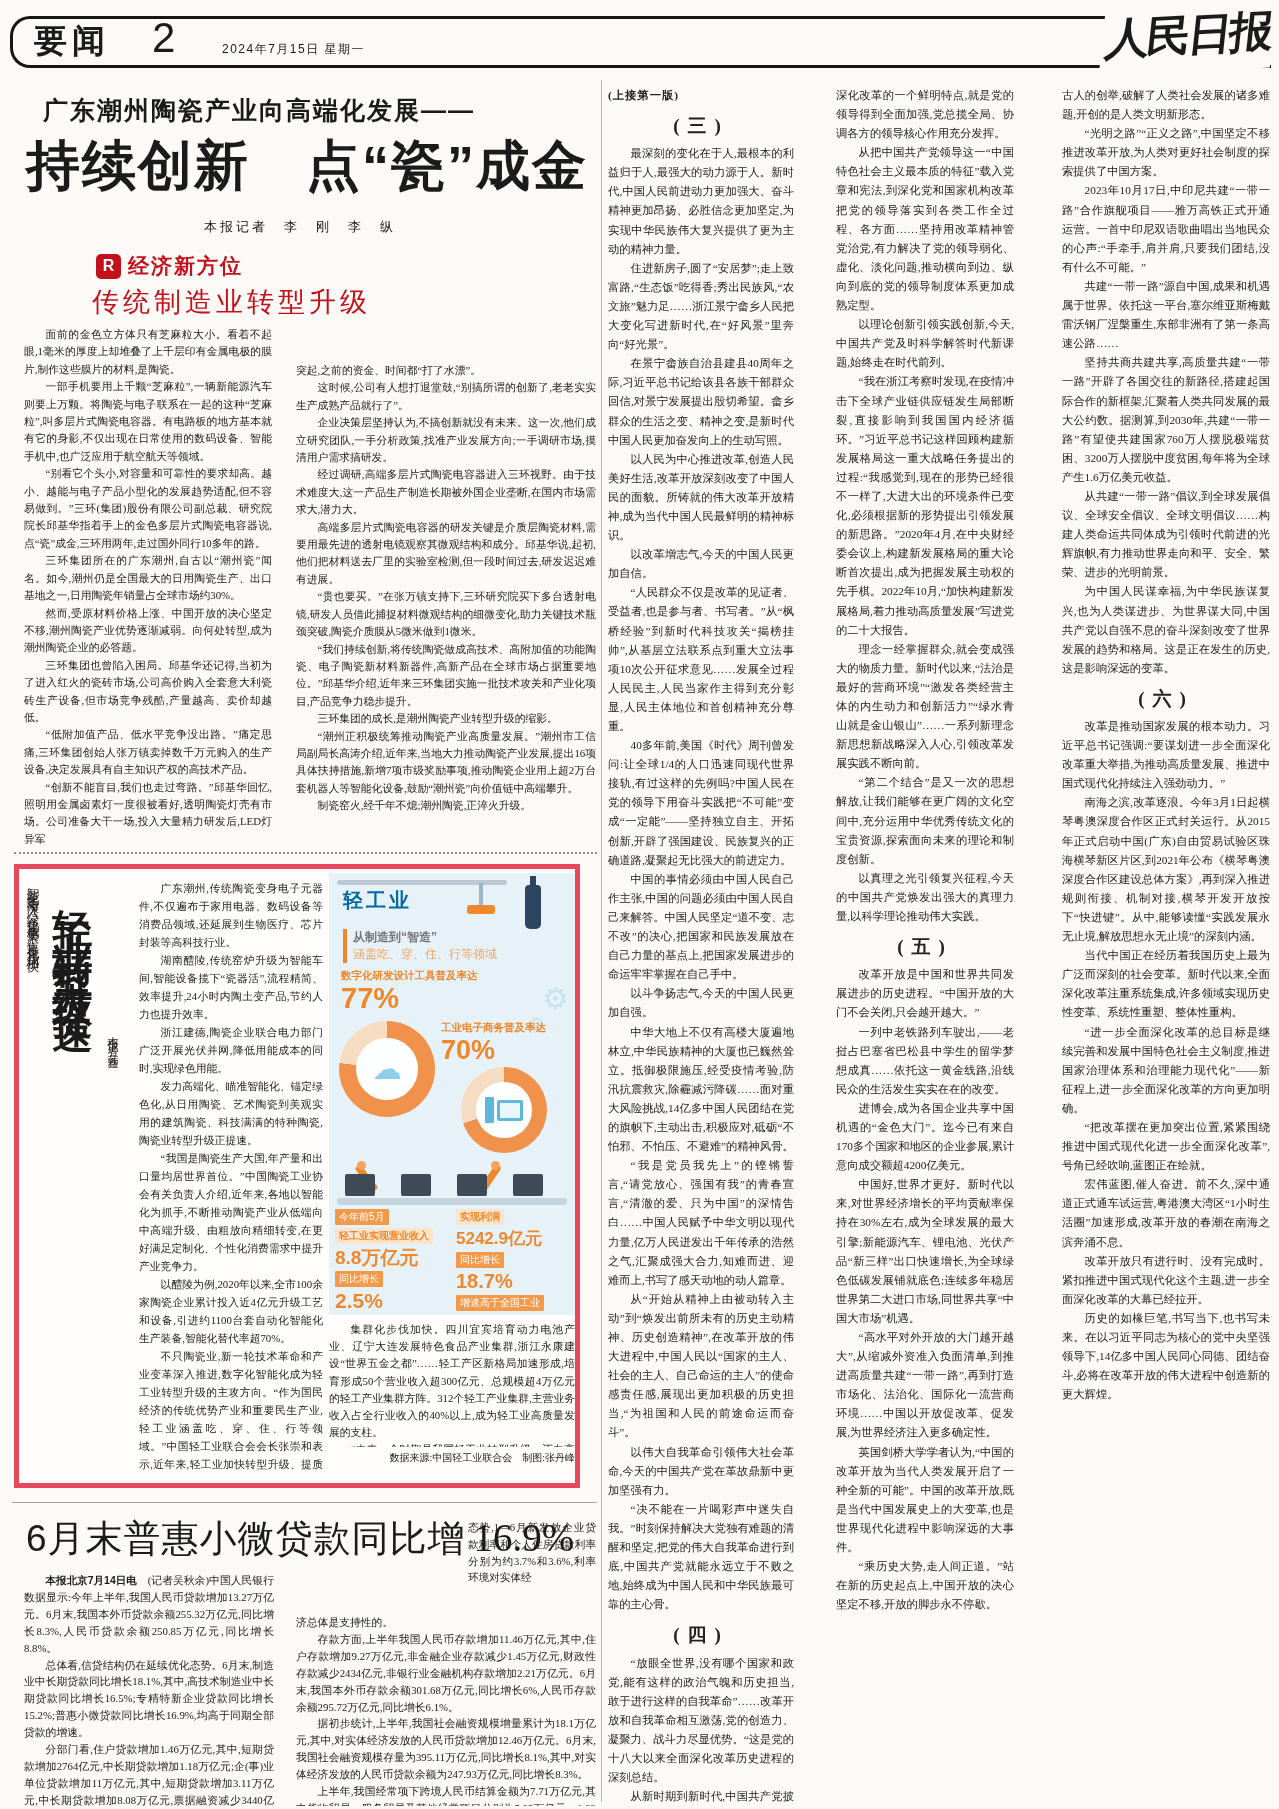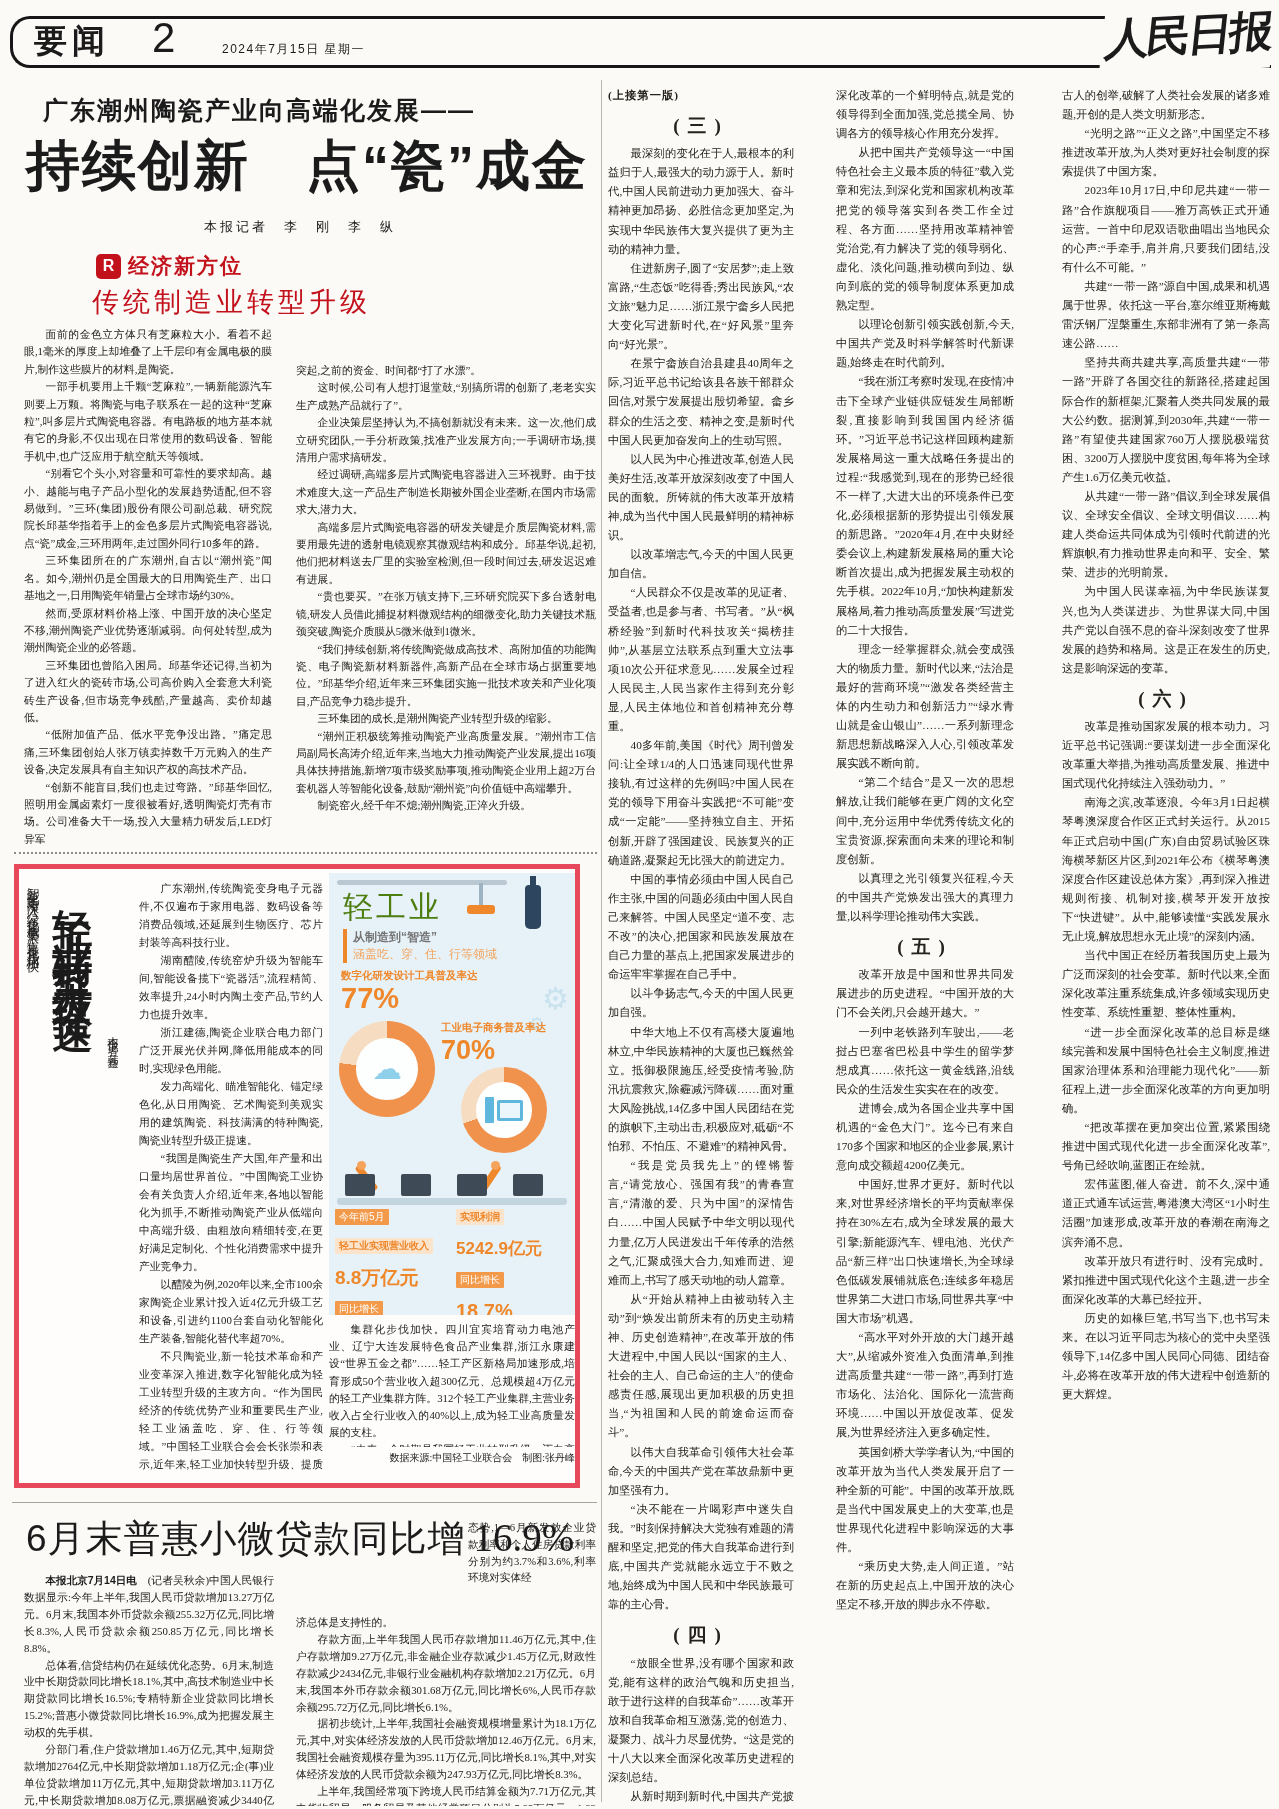--- a/index.html
+++ b/index.html
@@ -46,21 +46,21 @@
   #box-bottom{left:310px;top:452px;width:246px;height:126px;font-size:10.8px;line-height:17.2px;text-align:justify;overflow:hidden;}
   #box-caption{left:120px;top:582px;width:436px;font-size:10px;text-align:right;}
   #box-caption b{font-weight:normal;}
   
   .rail{left:8px;top:7px;width:170px;height:5px;background:#b9c8d2;border-radius:3px;}
   .hang-bar{left:150px;top:10px;width:4px;height:24px;background:#9fb4c2;}
   .hang-arm{left:138px;top:32px;width:28px;height:9px;background:#ef872b;border-radius:3px;}
   .bottle{left:196px;top:12px;width:16px;height:44px;background:#2e4560;border-radius:4px 4px 5px 5px;}
   .bottle:before{content:"";position:absolute;left:5px;top:-9px;width:6px;height:10px;background:#2e4560;}
   .gear{position:absolute;color:#c8e2ee;font-size:30px;}
-  #ig-title{left:14px;top:14px;font-size:30px;font-weight:normal;color:#4d7c0f;letter-spacing:3px;}
+  #ig-title{left:14px;top:14px;font-size:20px;font-weight:bold;color:#0369a1;letter-spacing:3px;}
   #ig-subwrap{left:14px;top:56px;border-left:4px solid #ef872b;padding-left:6px;}
   #ig-sub1{font-size:12px;font-weight:bold;color:#737373;line-height:17px;}
   #ig-sub2{font-size:12px;color:#f2a45f;line-height:17px;}
   #ig-stat1{left:12px;top:96px;}
   #ig-stat2{left:112px;top:148px;width:130px;}
   .ig-lbl{font-size:10.5px;font-weight:bold;color:#ef872b;}
   .ig-val{font-size:29px;font-weight:bold;color:#ef872b;line-height:30px;}
   .donut{position:absolute;border-radius:50%;display:flex;align-items:center;justify-content:center;}
   #donut1{left:10px;top:148px;width:96px;height:96px;background:conic-gradient(#f0914c 0 77%,#f6dcc0 0);}
   #donut2{left:132px;top:194px;width:86px;height:86px;background:conic-gradient(#f0914c 0 70%,#f6dcc0 0);}
@@ -68,21 +68,21 @@
   .cloud{font-size:30px;color:#8ecfe9;line-height:30px;}
   .cloud-digits{position:absolute;font-size:8px;font-weight:bold;color:#fff;letter-spacing:1px;top:24px;}
   .pc-tower{width:9px;height:26px;background:#5fb7dd;margin-right:3px;border-radius:1px;}
   .pc-mon{width:20px;height:15px;border:3px solid #5fb7dd;border-radius:2px;background:#eaf6fb;}
   #conveyor{left:8px;top:288px;width:230px;height:44px;}
   .belt{position:absolute;left:0;right:0;bottom:0;height:7px;background:#c3d6e0;border-radius:3px;}
   .crate{position:absolute;bottom:9px;width:30px;height:22px;background:#3f4a57;border-radius:2px;}
   .arm{position:absolute;width:7px;height:30px;background:#ef872b;border-radius:3px;}
   .joint{position:absolute;width:9px;height:9px;background:#f6a35c;border-radius:50%;}
   #ig-stats{left:6px;top:336px;right:6px;display:flex;gap:8px;}
-  .stat-col{display:flex;flex-direction:column;gap:13px;flex:1;}
+  .stat-col{display:flex;flex-direction:column;gap:3px;flex:1;}
   .band-strong{background:#f29a4a;color:#fff;font-size:10px;padding:1px 4px;width:fit-content;border-radius:1px;}
   .band-soft{background:#fbe4cb;color:#ef872b;font-size:10px;font-weight:bold;padding:1px 4px;width:fit-content;border-radius:1px;}
   .big-num{font-size:19px;font-weight:bold;color:#ef872b;line-height:21px;}
   .mid-num{font-size:14px;font-weight:bold;color:#ef872b;line-height:16px;}
   
   #loan-sep{left:12px;top:1502px;width:585px;border-top:1px solid #a8a49c;}
   #loan-title{left:26px;top:1514px;white-space:nowrap;}
   #loan-title .t1{font-weight:normal;font-size:37px;letter-spacing:1px;font-family:"Liberation Sans",sans-serif;}
   #loan-title .t2{font-size:39px;margin-left:8px;}
   #loan-side{left:468px;top:1520px;width:128px;height:94px;font-size:10.6px;line-height:16.8px;}
@@ -225,21 +225,21 @@
 <div class="abs" id="loan-sep"></div>
 <div class="abs" id="loan-title">
   <span class="t1">6月末普惠小微贷款同比增</span><span class="t2">16.9%</span>
 </div>
 <div class="col" id="loan-side">
   <p class="para noind">态势,1—6月新发放企业贷款利率和个人住房贷款利率分别为约3.7%和3.6%,利率环境对实体经</p>
 </div>
 <div class="col" id="loan-col1">
   <p class="para"><strong class="sans" style="font-size:10.5px">本报北京7月14日电</strong><span>　(记者吴秋余)中国人民银行数据显示:今年上半年,我国人民币贷款增加13.27万亿元。6月末,我国本外币贷款余额255.32万亿元,同比增长8.3%,人民币贷款余额250.85万亿元,同比增长8.8%。</span></p>
   <div>
-      <p class="para">总体看,信贷结构仍在延续优化态势。6月末,制造业中长期贷款同比增长18.1%,其中,高技术制造业中长期贷款同比增长16.5%;专精特新企业贷款同比增长15.2%;普惠小微贷款同比增长16.9%,成为把握发展主动权的先手棋。</p>
+      <p class="para">总体看,信贷结构仍在延续优化态势。6月末,制造业中长期贷款同比增长18.1%,其中,高技术制造业中长期贷款同比增长16.5%;专精特新企业贷款同比增长15.2%;普惠小微贷款同比增长16.9%,均高于同期全部贷款的增速。</p>
       <p class="para">分部门看,住户贷款增加1.46万亿元,其中,短期贷款增加2764亿元,中长期贷款增加1.18万亿元;企(事)业单位贷款增加11万亿元,其中,短期贷款增加3.11万亿元,中长期贷款增加8.08万亿元,票据融资减少3440亿元;非银行业金融机构贷款增加3889亿元。</p>
     </div>
 </div>
 <div class="col" id="loan-col2">
     <p class="para noind">济总体是支持性的。</p>
     <p class="para">存款方面,上半年我国人民币存款增加11.46万亿元,其中,住户存款增加9.27万亿元,非金融企业存款减少1.45万亿元,财政性存款减少2434亿元,非银行业金融机构存款增加2.21万亿元。6月末,我国本外币存款余额301.68万亿元,同比增长6%,人民币存款余额295.72万亿元,同比增长6.1%。</p>
     <p class="para">据初步统计,上半年,我国社会融资规模增量累计为18.1万亿元,其中,对实体经济发放的人民币贷款增加12.46万亿元。6月末,我国社会融资规模存量为395.11万亿元,同比增长8.1%,其中,对实体经济发放的人民币贷款余额为247.93万亿元,同比增长8.3%。</p>
     <p class="para">上半年,我国经常项下跨境人民币结算金额为7.71万亿元,其中货物贸易、服务贸易及其他经常项目分别为5.89万亿元、1.82万亿元。</p>
   </div>
 

